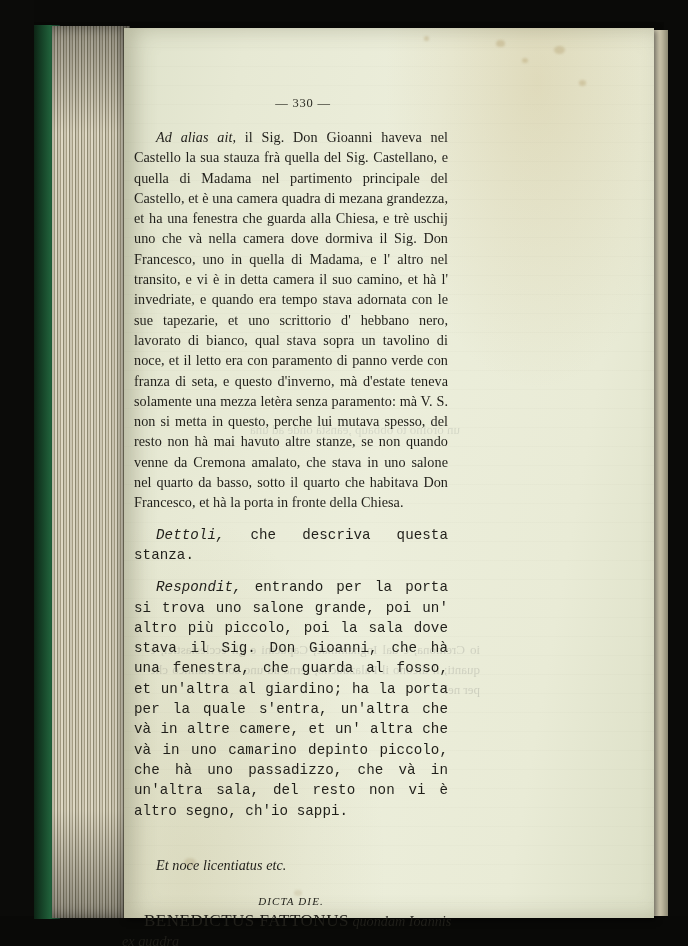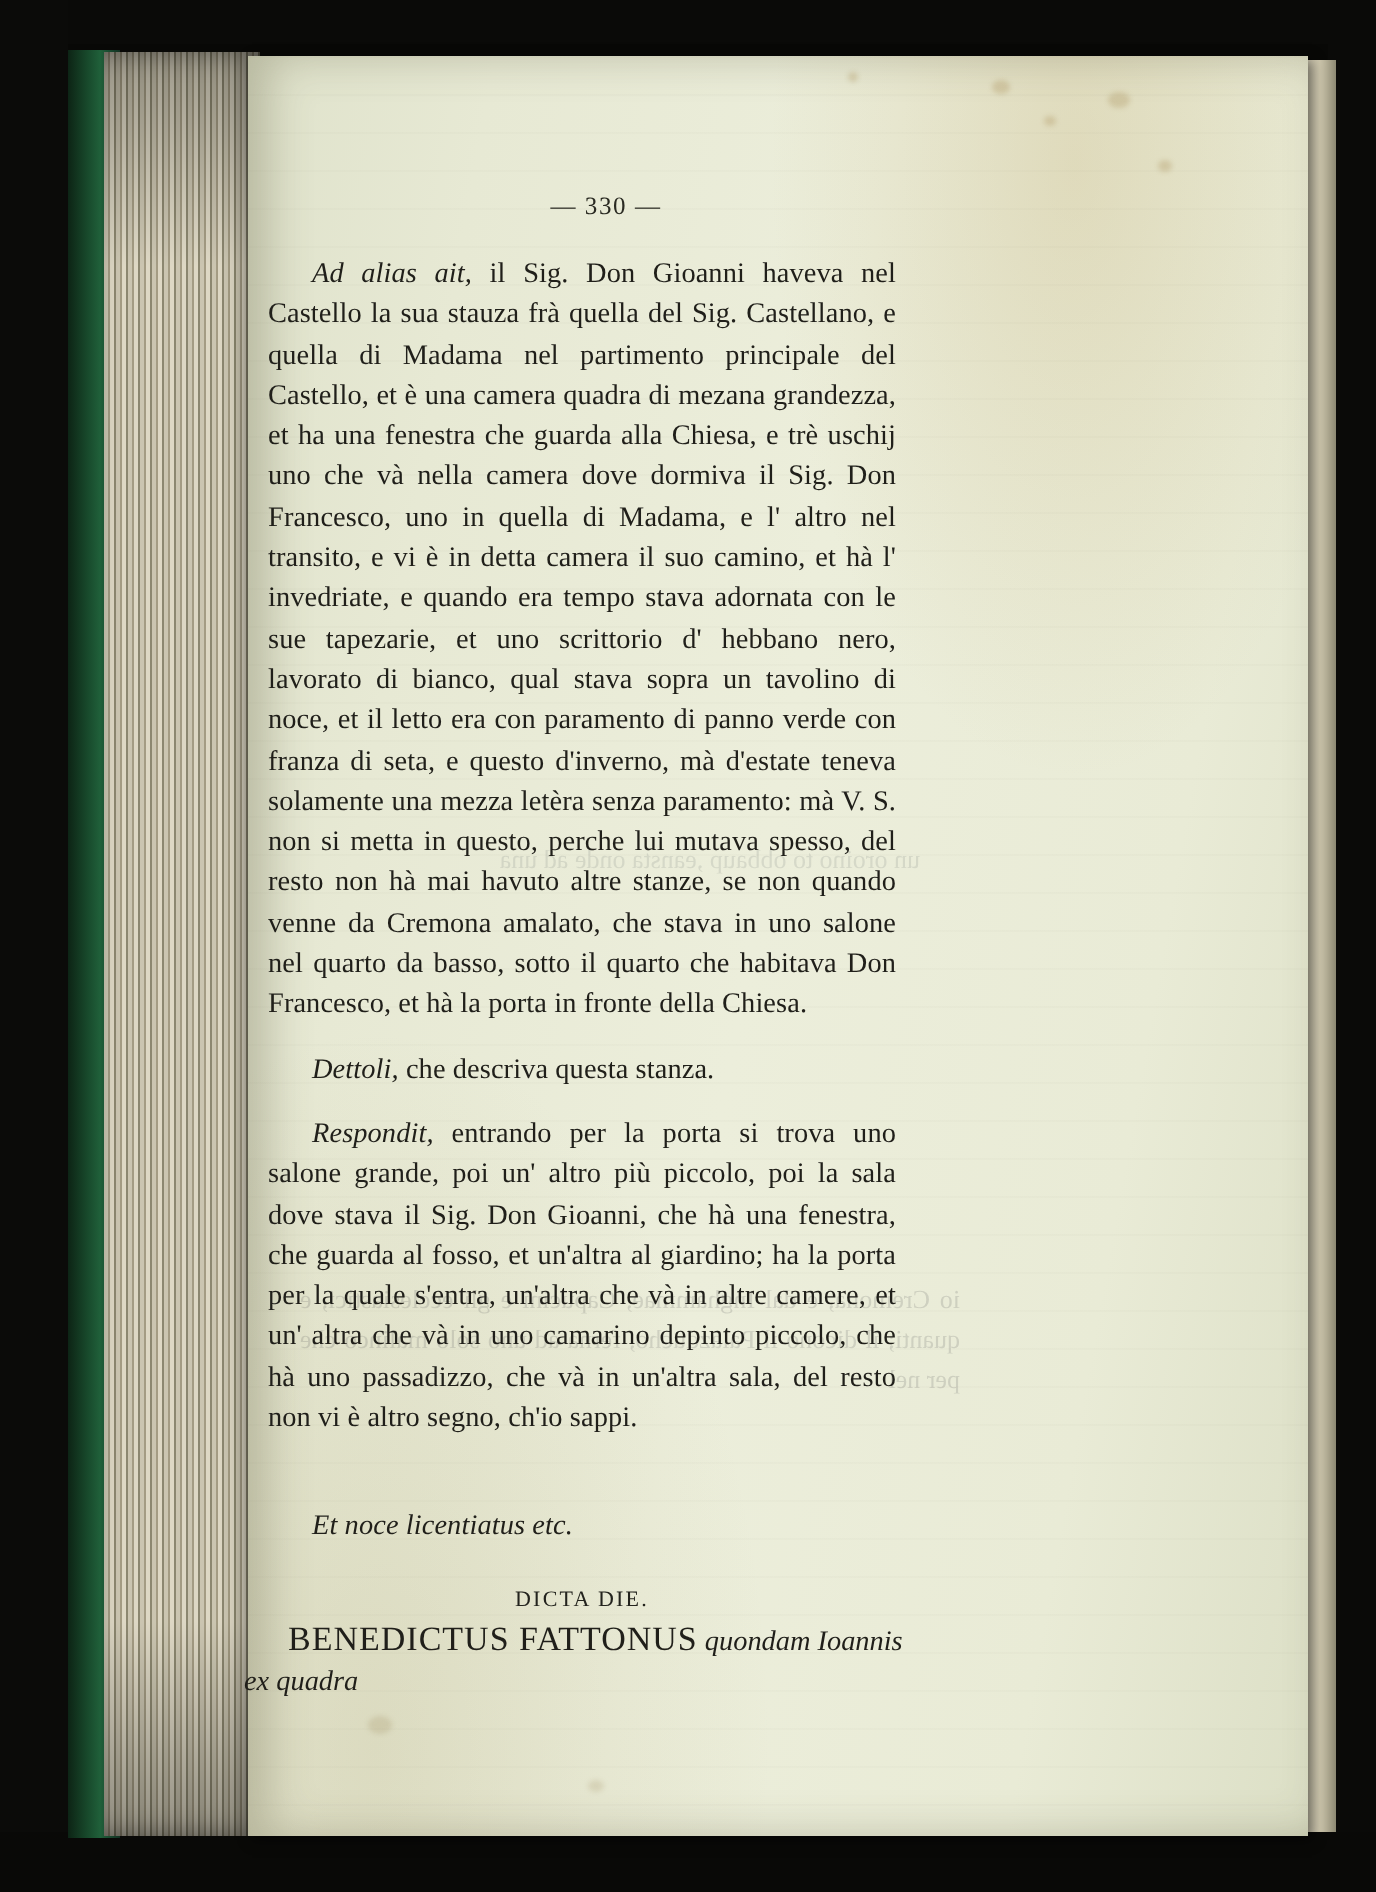--- a/index.html
+++ b/index.html
@@ -134,33 +134,34 @@
   p.para {
     margin: 12px;
     font-size: 14.2px;
     line-height: 20.3px;
     text-align: justify;
     text-indent: 22px;
     color: #201f1a;
     letter-spacing: 0.05px;
     -webkit-font-smoothing: none;
   }
-  p.para + p.para { margin-top: 0; }
+  p.para + p.para { margin-top: 0; font-family: Liberation Mono, monospace; }
 
   .it { font-style: italic; }
 
   .gap { height: 10px; }
 
   .dicta {
     text-align: center;
     font-size: 11px;
     letter-spacing: 1.1px;
     margin-top: 20px;
     margin-bottom: 4px;
     color: #23231d;
+    font-style: italic;
   }
 
   .deposition {
     font-size: 14.2px;
     line-height: 20.3px;
     text-indent: 22px;
     color: #201f1a;
   }
   .sc {
     font-size: 17px;

